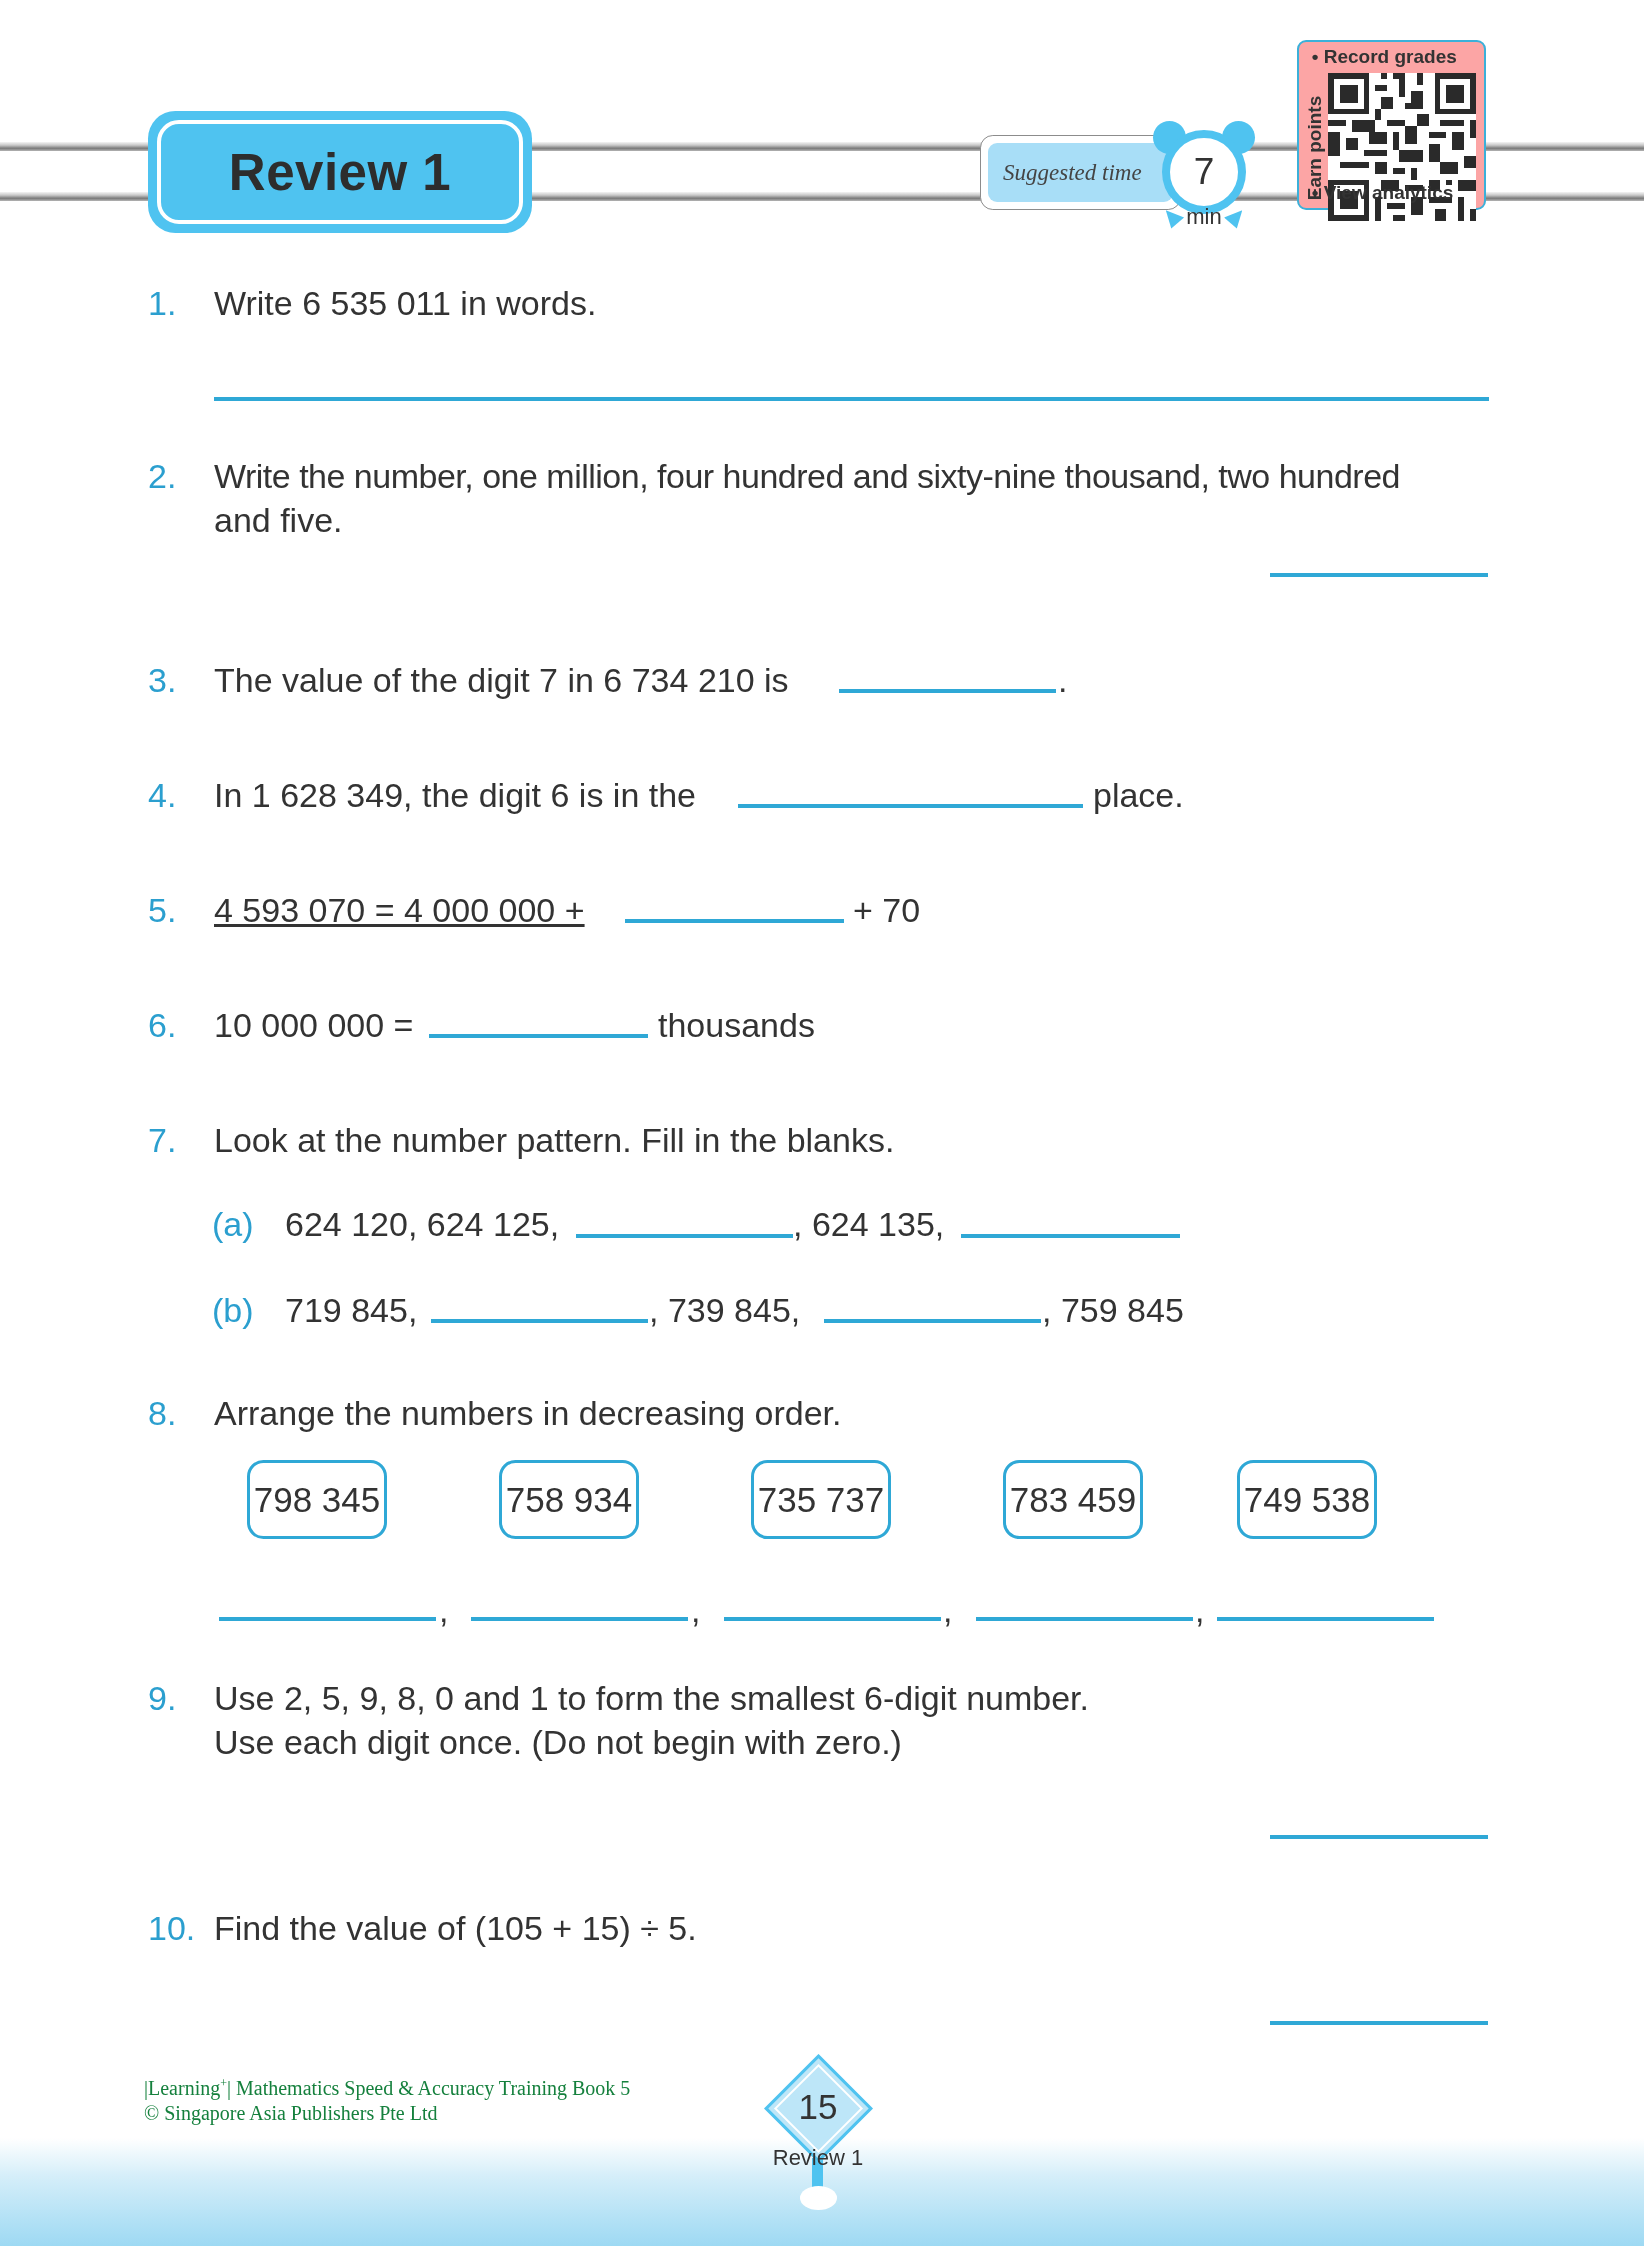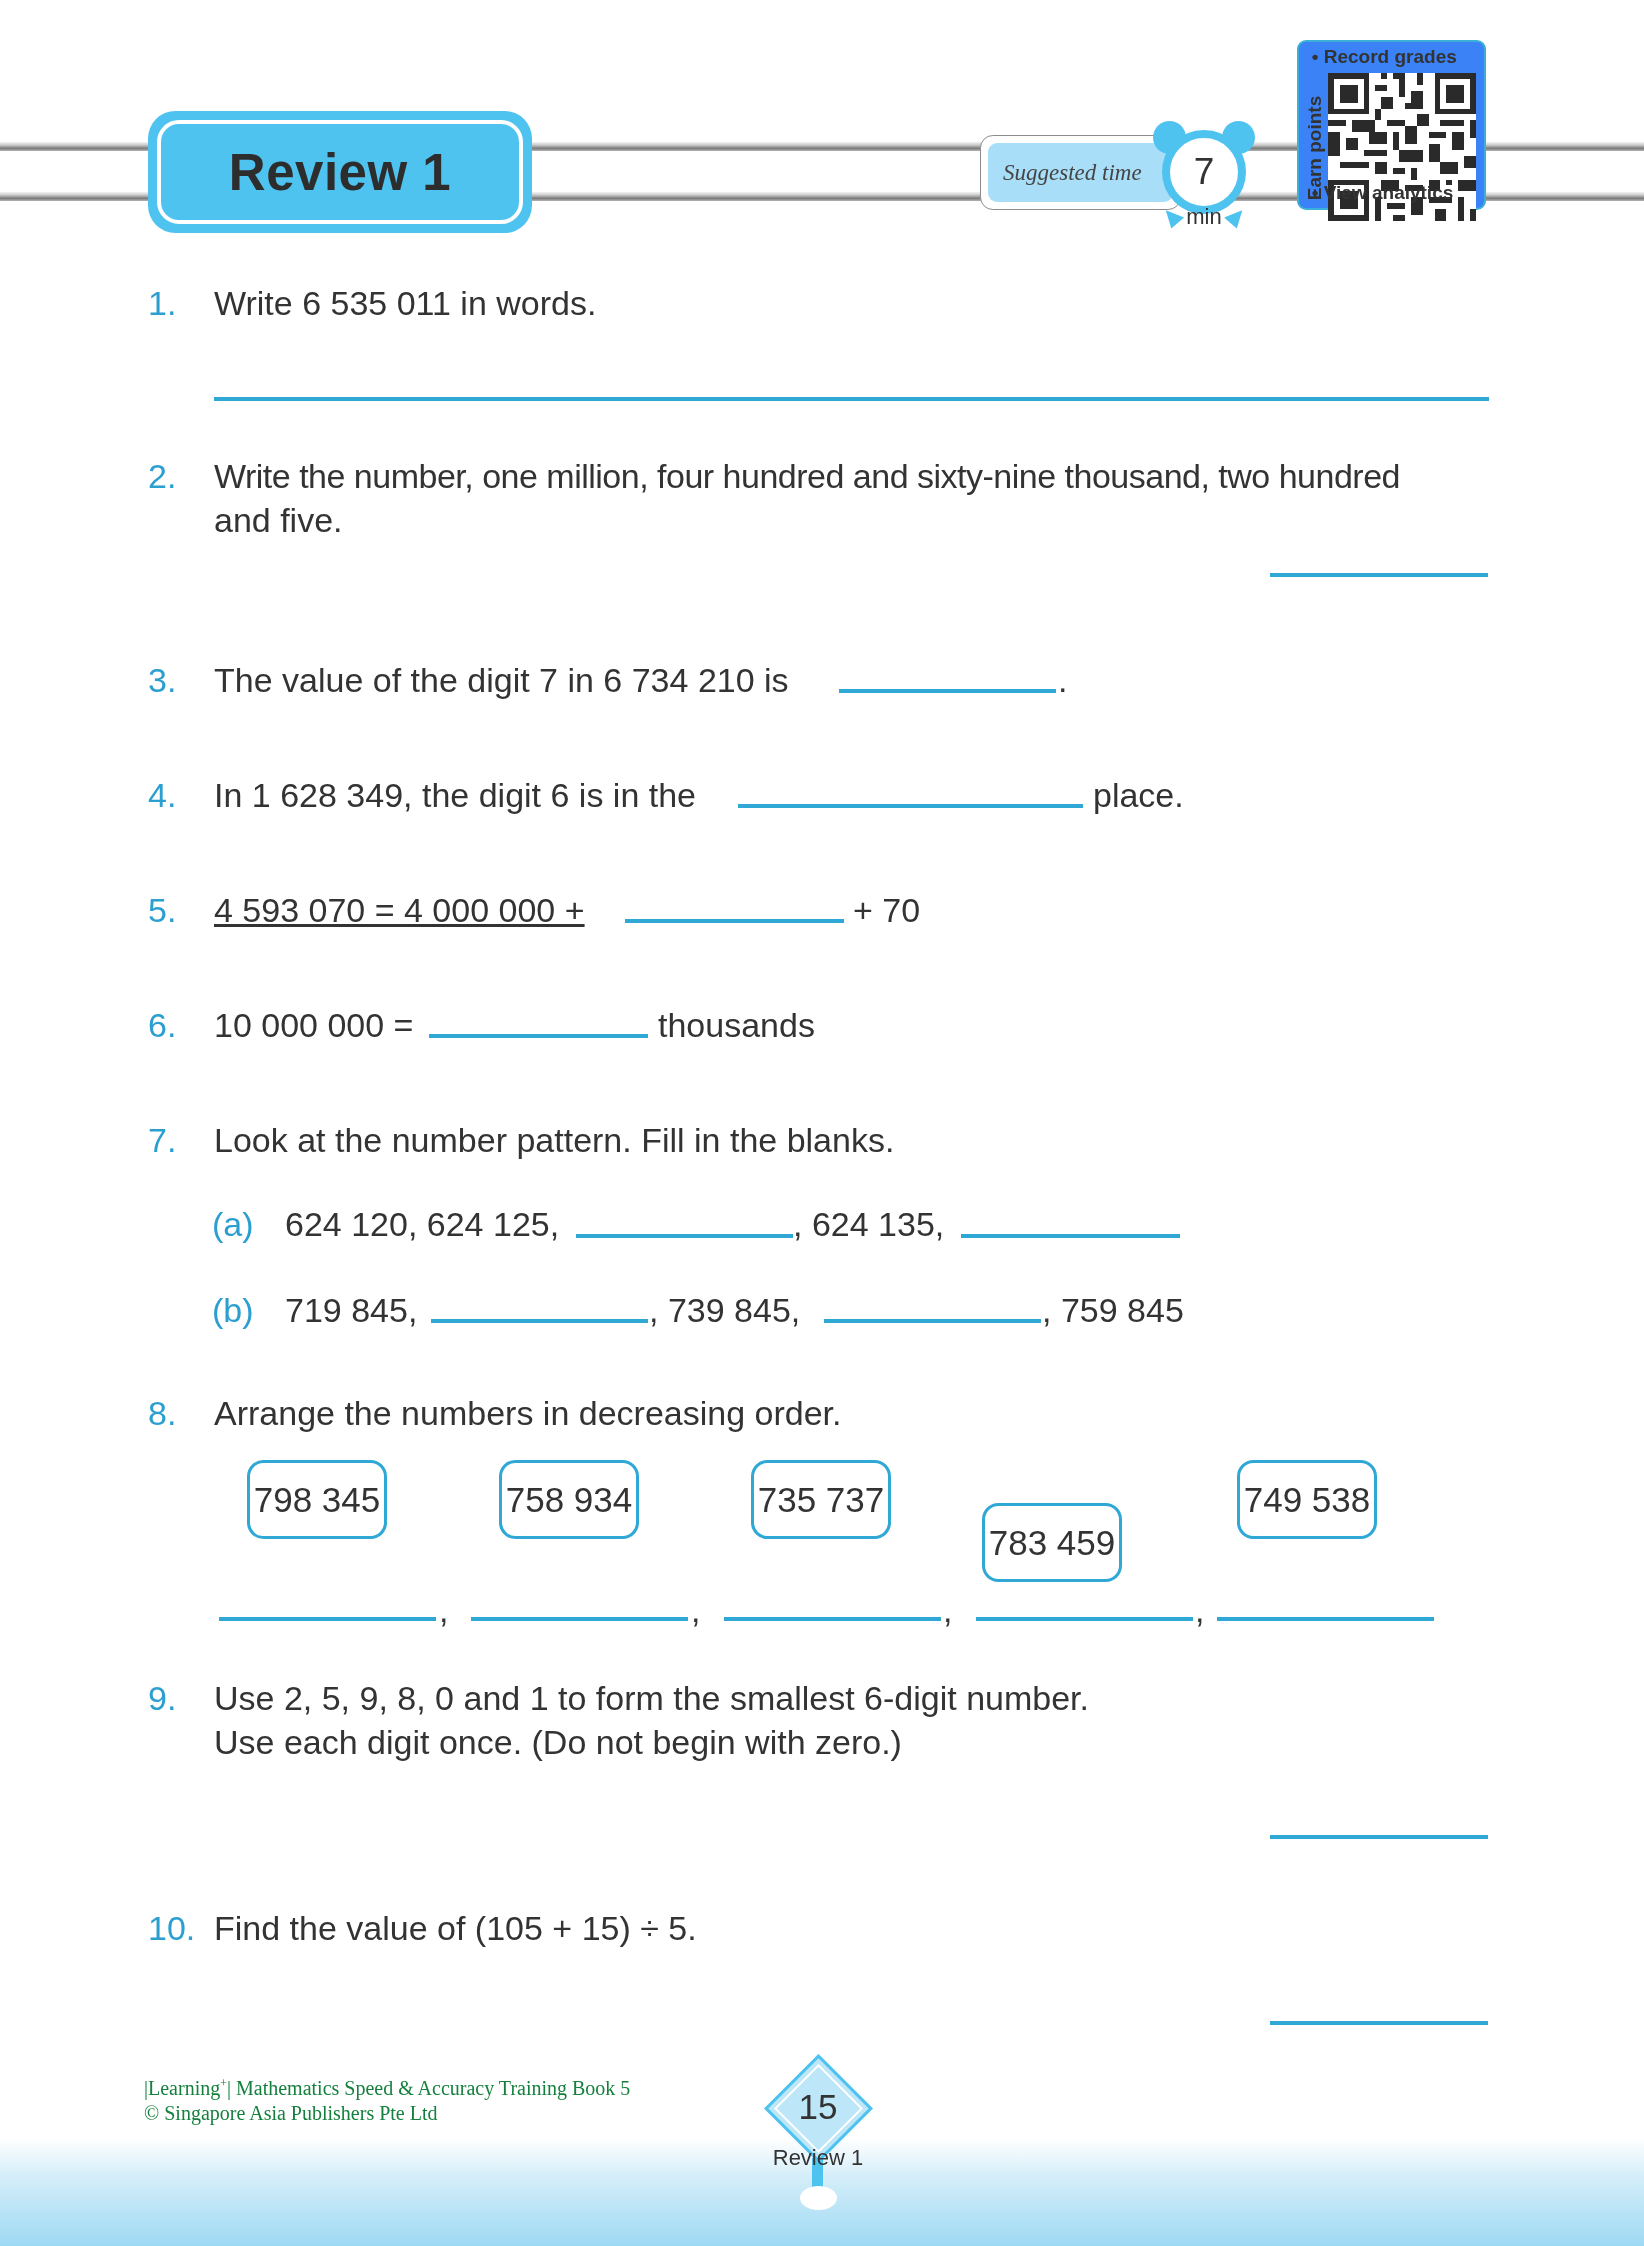--- a/index.html
+++ b/index.html
@@ -32,21 +32,21 @@
   .clock-face { position: absolute; left: 9.1px; top: 9.1px; width: 84px; height: 84px; background: #ffffff;
     border: 8.2px solid #4fc3f0; border-radius: 50%; }
   .clock-num { position: absolute; left: 0; right: 0; top: 12.8px; text-align: center; font-size: 37px; color: #333; }
   .clock-foot { position: absolute; bottom: -5.5px; width: 18.3px; height: 18.3px; background: #4fc3f0;
     clip-path: polygon(0 0, 100% 40%, 30% 100%); }
   .clock-foot.l { left: 12.8px; }
   .clock-foot.r { right: 12.8px; transform: scaleX(-1); }
   .clock-min { position: absolute; left: 0; right: 0; bottom: -7.3px; text-align: center; font-size: 22px; color: #333; }
 
   .qr-card { position: absolute; left: 1297px; top: 40px; width: 189px; height: 170px;
-    background: #3b82f6; border: 2.7px solid #3bb0d9; border-radius: 9.1px; }
+    background: #fca5a5; border: 2.7px solid #3bb0d9; border-radius: 9.1px; }
   .qr-top { position: absolute; left: 12.8px; top: 3.7px; font-size: 19px; font-weight: bold; color: #333; white-space: nowrap; }
   .qr-bottom { position: absolute; left: 12.8px; bottom: 3.7px; font-size: 19px; font-weight: bold; color: #333; white-space: nowrap; }
   .qr-side { position: absolute; left: -53px; top: 95px; width: 137px; transform: rotate(-90deg);
     font-size: 19px; font-weight: bold; color: #333; text-align: center; white-space: nowrap; }
   .qr-code { position: absolute; left: 29px; top: 31px; width: 148px; height: 148px; }
 
   
   .q { position: absolute; font-size: 34px; color: #333333; white-space: nowrap; line-height: 44px; }
   .qn { position: absolute; font-size: 34px; color: #2b9fcf; line-height: 44px; }
   .blank { position: absolute; height: 3.7px; background: #2fa8d6; }
@@ -213,21 +213,21 @@
   <span class="txt" style="left:1042px; top:1288px;">, 759 845</span>
 </div>
 
 <div>
   <span class="qn" style="left:148px; top:1391px;">8.</span>
   <span class="q" style="left:214px; top:1391px;">Arrange the numbers in decreasing order.</span>
 
   <div class="numbox" style="left:247px;">798 345</div>
   <div class="numbox" style="left:499px;">758 934</div>
   <div class="numbox" style="left:751px;">735 737</div>
-  <div class="numbox" style="left:982px;margin-top:43px;">783 459</div>
+  <div class="numbox" style="left:1003px;">783 459</div>
   <div class="numbox" style="left:1237px;">749 538</div>
 
   <div class="blank" style="left:219px; top:1617px; width:217px;"></div>
   <span class="txt" style="left:439px; top:1588px;">,</span>
   <div class="blank" style="left:471px; top:1617px; width:217px;"></div>
   <span class="txt" style="left:691px; top:1588px;">,</span>
   <div class="blank" style="left:724px; top:1617px; width:217px;"></div>
   <span class="txt" style="left:943px; top:1588px;">,</span>
   <div class="blank" style="left:976px; top:1617px; width:217px;"></div>
   <span class="txt" style="left:1195px; top:1588px;">,</span>

